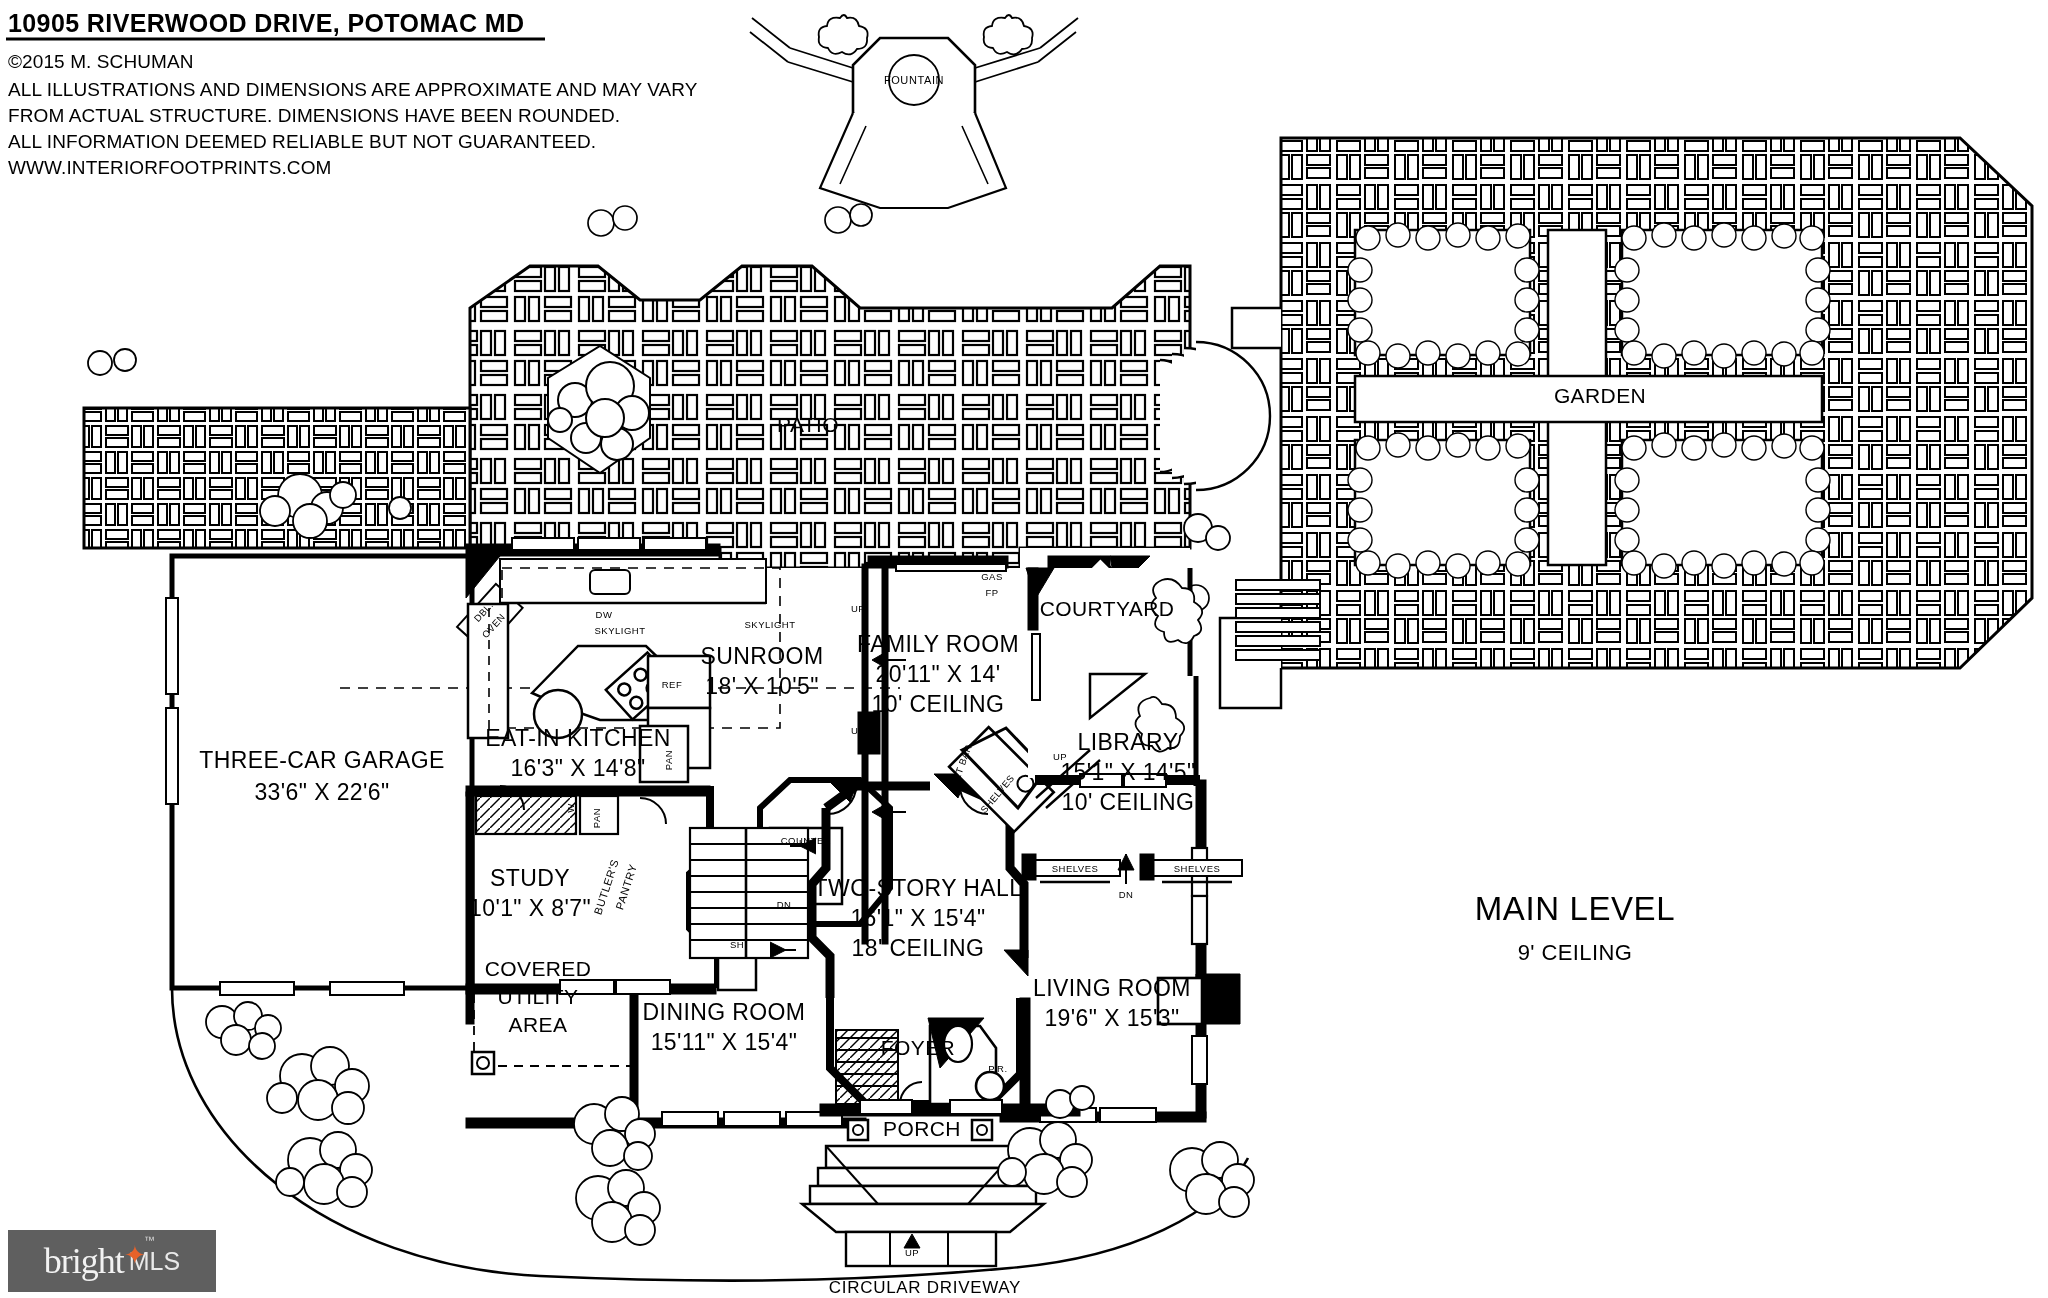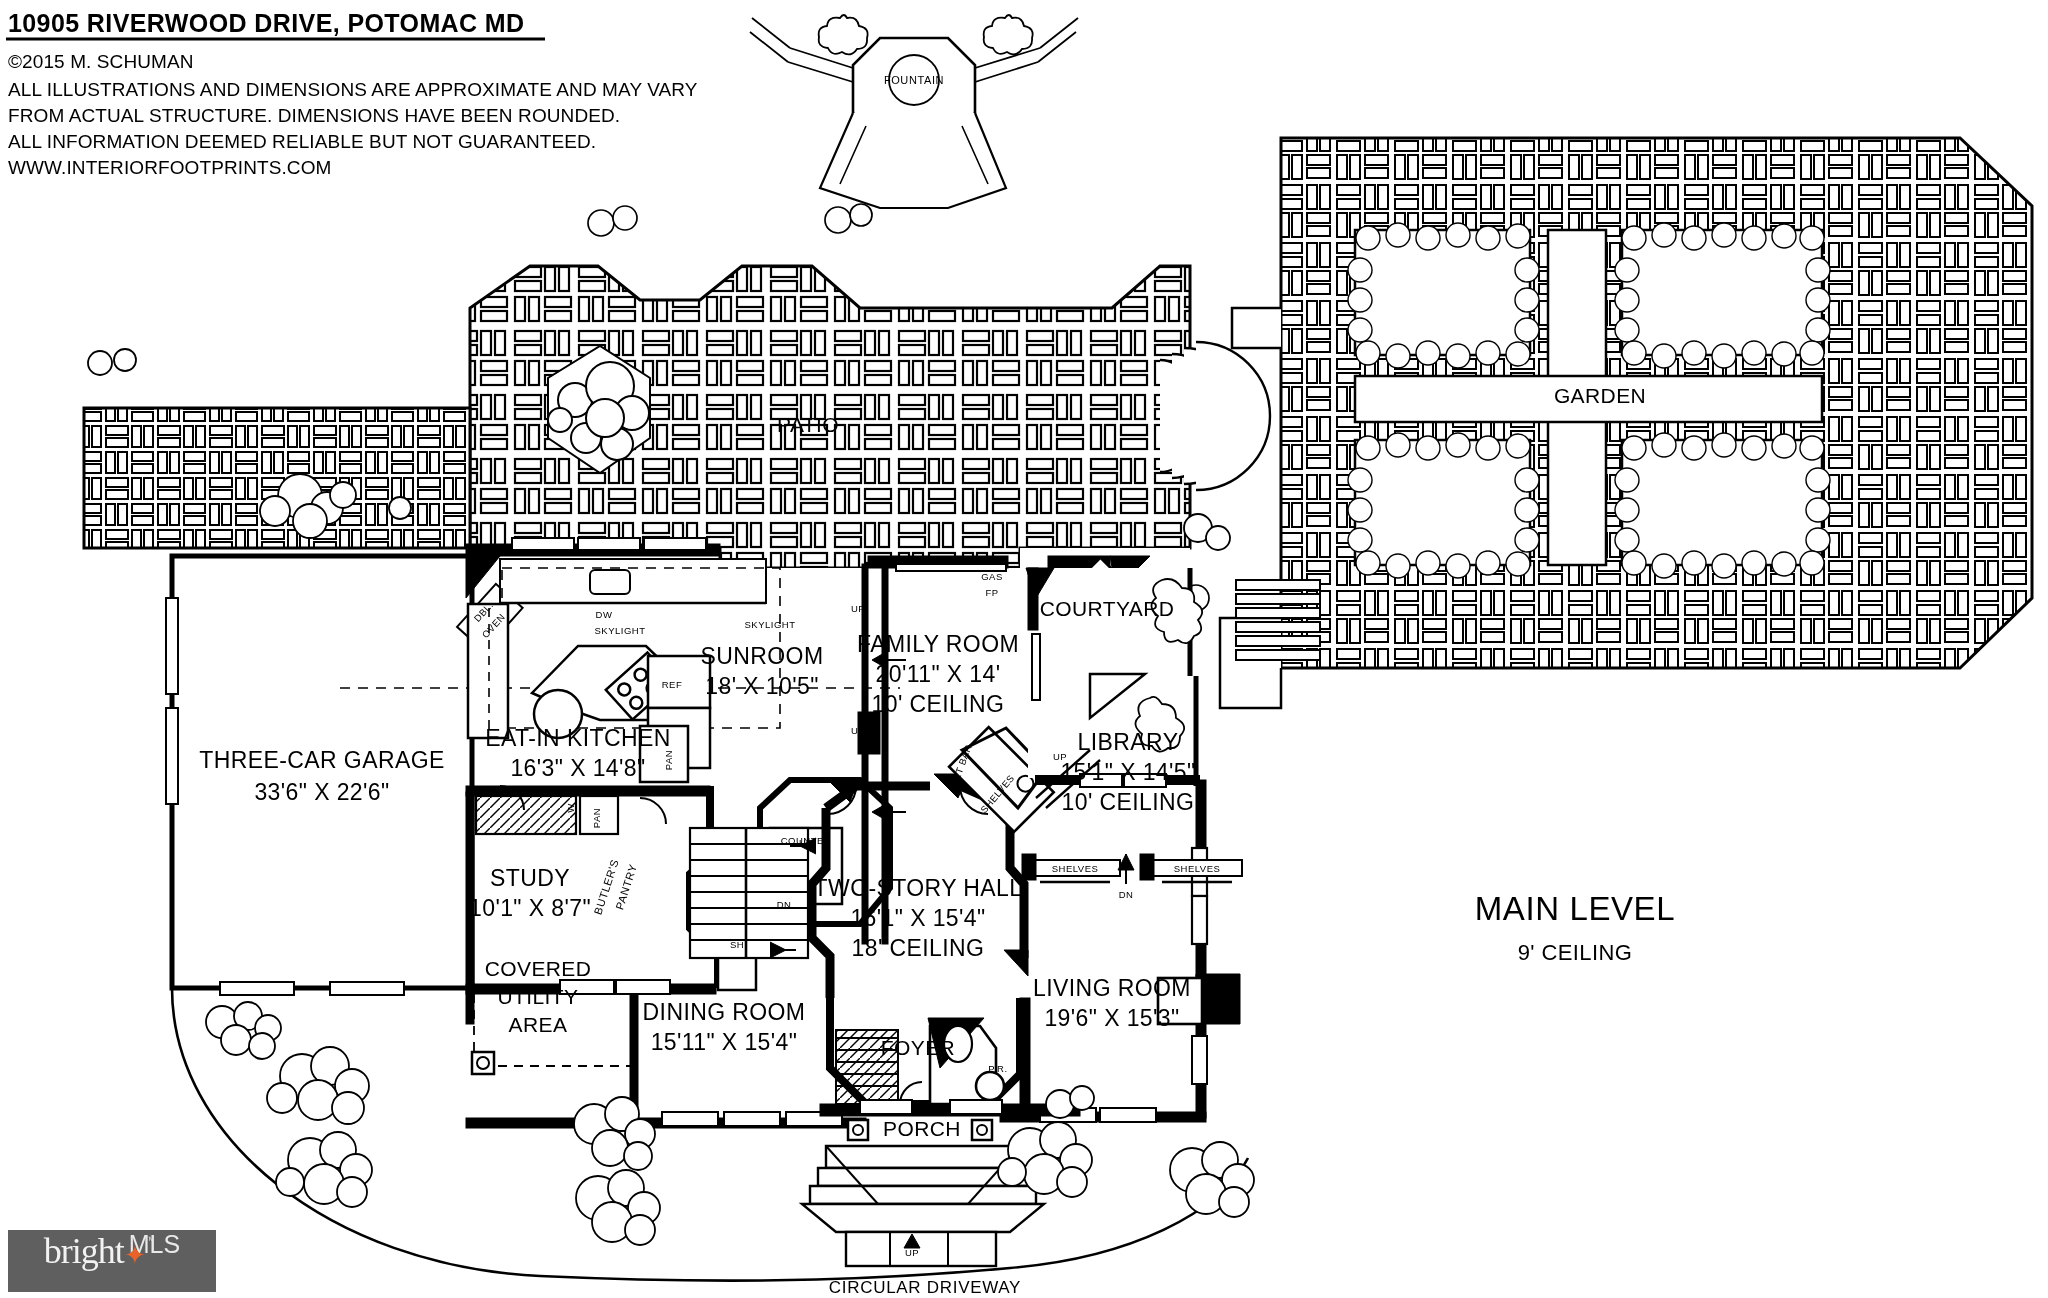--- a/index.html
+++ b/index.html
@@ -10,21 +10,21 @@
   .hdr-title{font-size:25px;font-weight:bold;letter-spacing:.4px;}
   .hdr-line{font-size:19px;letter-spacing:.1px;}
   .room{font-size:23px;text-anchor:middle;letter-spacing:.4px;}
   .room.sm{font-size:21px;}
   .tiny{font-size:11px;text-anchor:middle;letter-spacing:.6px;}
   .tiny9{font-size:9.5px;text-anchor:middle;letter-spacing:.5px;}
   .big{font-size:33px;text-anchor:middle;letter-spacing:.6px;}
   .mid{font-size:22px;text-anchor:middle;letter-spacing:.4px;}
   .drive{font-size:17px;text-anchor:middle;letter-spacing:.7px;}
   .wm{position:absolute;left:8px;top:1222px;width:208px;height:62px;background:#5f5f5f;
-      display:flex;align-items:flex-start;justify-content:center;}
+      display:flex;align-items:center;justify-content:center;}
   .wm-txt{font-family:"Liberation Serif","DejaVu Serif",serif;font-size:36px;color:#f2f2f2;
           position:relative;letter-spacing:-1px;}
   .wm-mls{font-family:Liberation Sans, sans-serif;font-size:25px;color:#e9e9e9;letter-spacing:0px;margin-left:5px;}
   .wm-star{position:absolute;left:116px;top:10px;color:#e8622a;font-size:26px;}
   .wm-tm{position:absolute;left:136px;top:4px;color:#dcdcdc;font-size:11px;}
 </style>
 </head>
 <body>
 
 <div id="stage">

